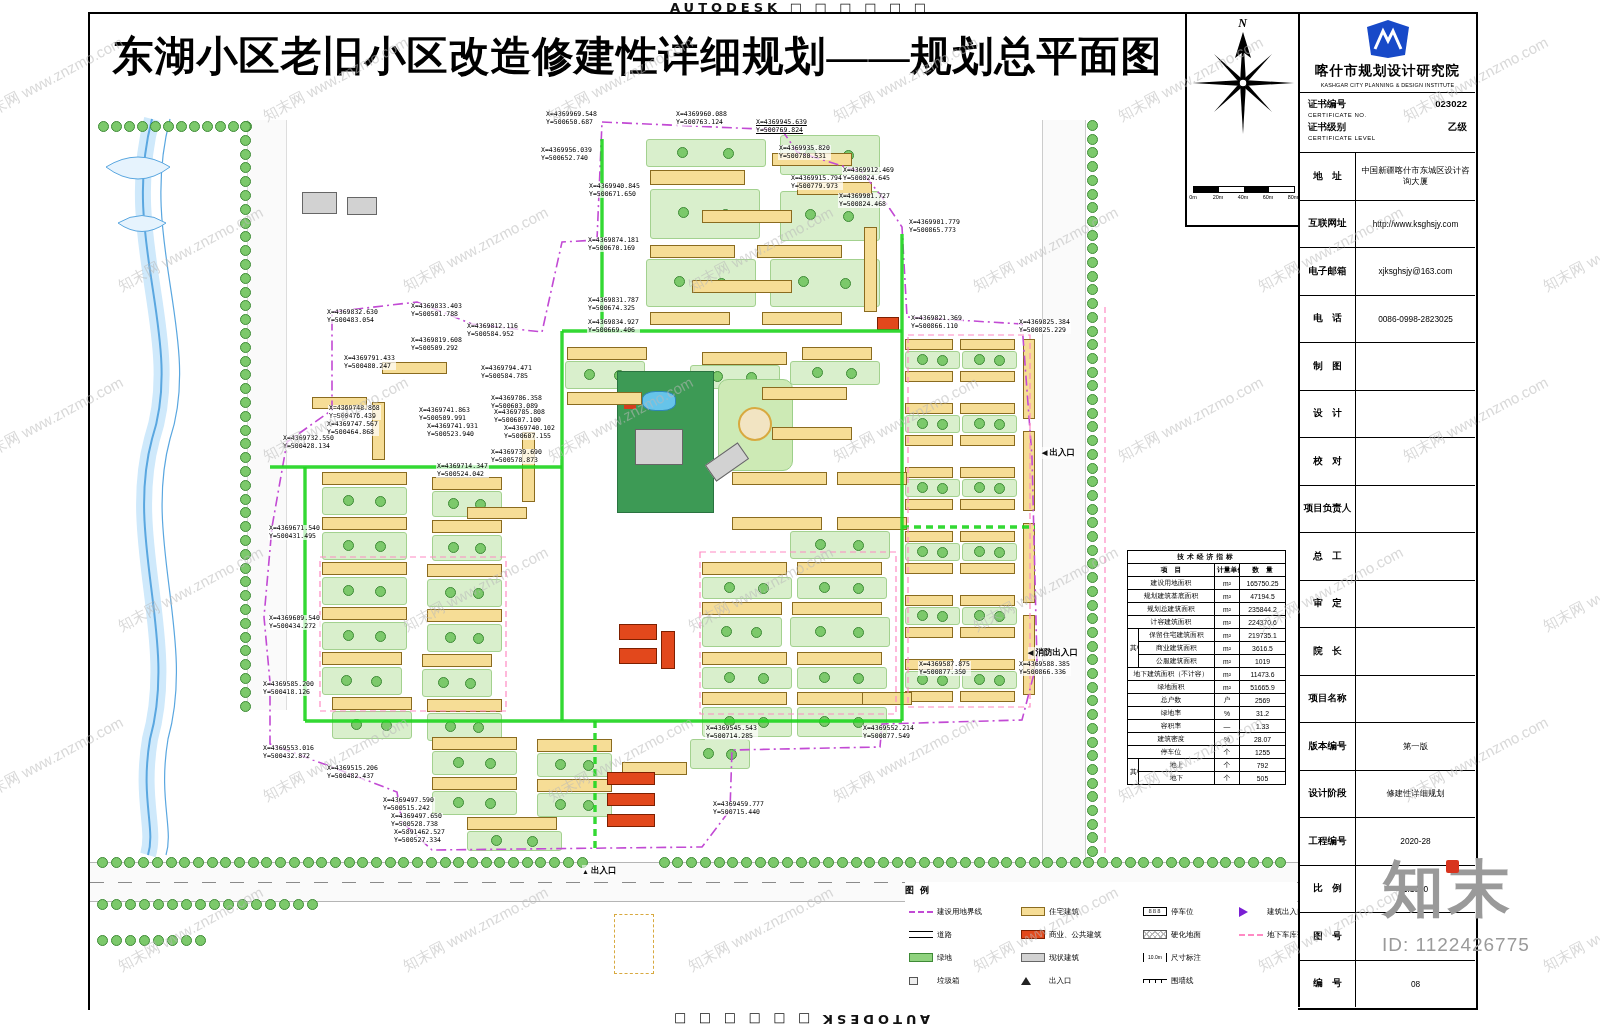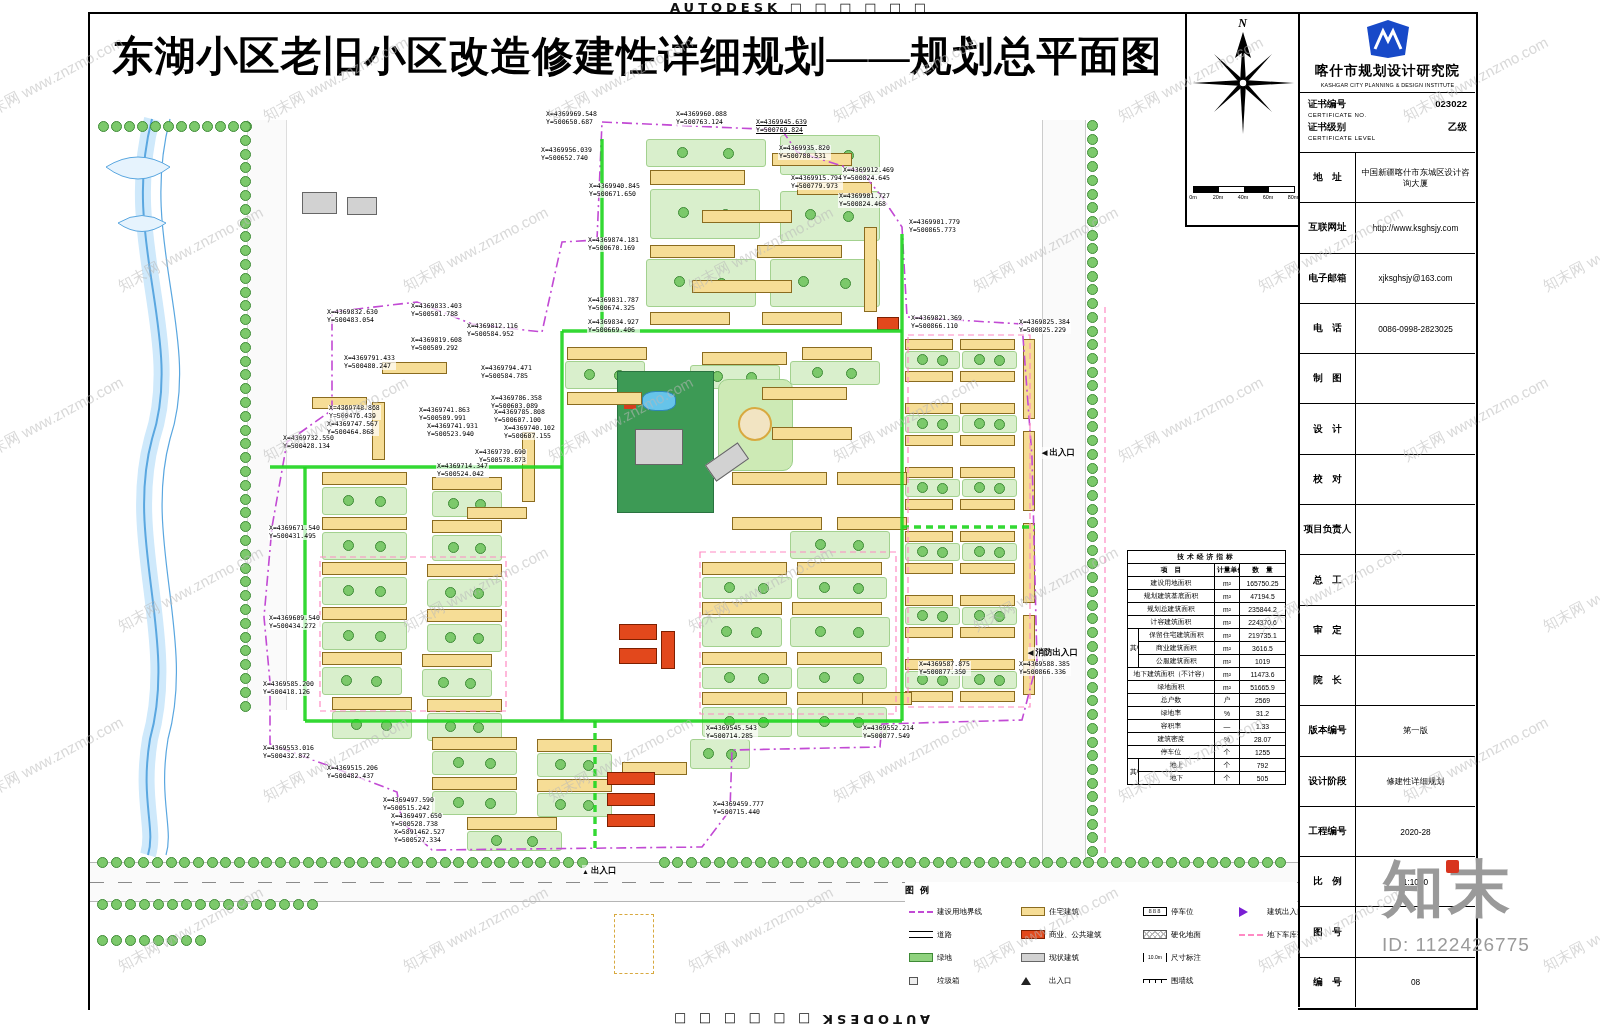--- a/index.html
+++ b/index.html
@@ -826,21 +826,21 @@
       <div class="coord" style="left: 238px; top: 306px; font-family: Liberation Mono, monospace;">X=4369748.868
 Y=500476.439</div>
       <div class="coord" style="left: 236px; top: 322px;">X=4369747.567
 Y=500464.868</div>
       <div class="coord" style="left: 328px; top: 308px;">X=4369741.863
 Y=500509.991</div>
       <div class="coord" style="left: 336px; top: 324px;">X=4369741.931
 Y=500523.940</div>
       <div class="coord" style="left: 413px; top: 326px;">X=4369740.102
 Y=500607.155</div>
-      <div class="coord" style="left: 384px; top: 350px; text-align: right;">X=4369739.690
+      <div class="coord" style="left: 400px; top: 350px;">X=4369739.690
 Y=500578.873</div>
       <div class="coord" style="left: 192px; top: 336px;">X=4369732.550
 Y=500428.134</div>
       <div class="coord" style="left: 346px; top: 364px;">X=4369714.347
 Y=500524.042</div>
       <div class="coord" style="left: 178px; top: 426px;">X=4369671.540
 Y=500431.495</div>
       <div class="coord" style="left: 178px; top: 516px;">X=4369609.540
 Y=500434.272</div>
       <div class="coord" style="left: 172px; top: 582px;">X=4369585.200
@@ -972,20 +972,24 @@
         </div>
         <div class="tb-row">
           <div class="tb-label">审　定</div>
           <div class="tb-value"></div>
         </div>
         <div class="tb-row">
           <div class="tb-label">院　长</div>
           <div class="tb-value"></div>
         </div>
         <div class="tb-row">
+          <div class="tb-label">项目名称</div>
+          <div class="tb-value"></div>
+        </div>
+        <div class="tb-row">
           <div class="tb-label">版本编号</div>
           <div class="tb-value">第一版</div>
         </div>
         <div class="tb-row">
           <div class="tb-label">设计阶段</div>
           <div class="tb-value">修建性详细规划</div>
         </div>
         <div class="tb-row">
           <div class="tb-label">工程编号</div>
           <div class="tb-value">2020-28</div>

